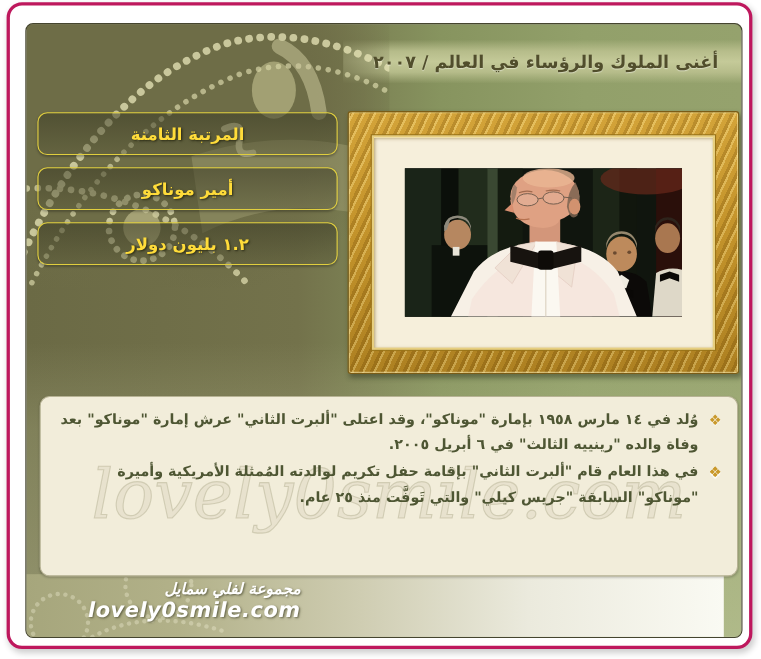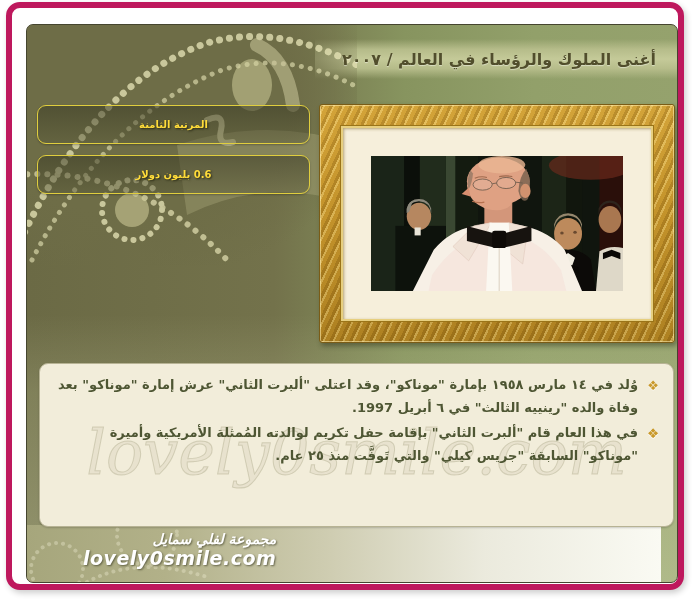--- a/index.html
+++ b/index.html
@@ -1,21 +1,21 @@
 <!DOCTYPE html>
 <html lang="ar"><head>
 <meta charset="utf-8">
 <style>
   * { margin:0; padding:0; box-sizing:border-box; }
   body { background:#fff; font-family:"DejaVu Sans", sans-serif; }
   .stage { position:relative; width:692px; height:599px; background:#ffffff; overflow:hidden; }
 
   
   .card { position:absolute; left:6px; top:2px; width:678px; height:588px;
-          background:#ffffff; border:6px solid #be185d; border-radius:14px;
+          background:#ffffff; border:3px solid #be185d; border-radius:14px;
           box-shadow:2px 3px 6px rgba(0,0,0,0.20); }
 
   
   .panel { position:absolute; left:14px; top:16px; width:652px; height:559px;
            border:1px solid #45452f; border-radius:7px; overflow:hidden;
            background:
              linear-gradient(180deg, rgba(0,0,0,0) 0%, rgba(0,0,0,0) 52%, rgba(213,219,173,0.20) 66%, rgba(226,231,191,0.34) 100%),
              linear-gradient(90deg, #6b6a45 0%, #73724b 38%, #87945f 58%, #92a06a 78%, #95a26d 100%); }
 
   
@@ -27,21 +27,21 @@
     background:linear-gradient(180deg, rgba(184,190,140,0) 0%, rgba(184,190,140,0.95) 26%, rgba(198,203,154,0.97) 50%, rgba(184,190,140,0.95) 74%, rgba(184,190,140,0) 100%); }
   .page-title { position:absolute; left:300px; right:6px; top:20px; height:30px; z-index:3;
     color:#514e2c; font-size:16px; font-weight:bold; text-align:center; line-height:30px;
     text-shadow:0 1px 1px rgba(255,255,255,0.45); direction:rtl; }
 
   
   .stats { position:absolute; left:10px; top:80px; width:273px; z-index:4;
            display:flex; flex-direction:column; gap:11px; }
   .stat-btn { height:39px; border:1px solid #e0ce3e; border-radius:9px;
     background:linear-gradient(180deg, rgba(58,58,36,0.55) 0%, rgba(86,86,54,0.42) 100%);
-    color:#ffdc3a; font-size:10px; font-weight:bold; direction:rtl;
+    color:#ffdc3a; font-size:15px; font-weight:bold; direction:rtl;
     display:flex; align-items:center; justify-content:center;
     text-shadow:1px 1px 2px rgba(40,40,18,0.95); box-shadow:0 1px 2px rgba(0,0,0,0.25); }
 
   
   .frame { position:absolute; left:292px; top:79px; width:356px; height:239px; z-index:4;
     border:1px solid #7a5c16; border-radius:3px;
     background:
       repeating-linear-gradient(115deg, rgba(120,80,10,0.30) 0 3px, rgba(255,232,155,0.35) 3px 5px, rgba(190,140,40,0.18) 5px 9px),
       linear-gradient(180deg, #d8a93d 0%, #c5952c 45%, #aa7e20 100%);
     box-shadow:2px 3px 5px rgba(40,45,25,0.45), inset 0 0 0 1px rgba(255,240,180,0.55); }
@@ -94,21 +94,22 @@
           <ellipse cx="225" cy="60" rx="20" ry="26" fill="#d6d3a0" opacity="0.5"></ellipse>
           <path d="M 150 120 Q 240 90 330 120 L 330 180 Q 240 150 160 190 Z" fill="#bdbb8a" opacity="0.30"></path>
         </svg>
       </div>
 
       <div class="title-band"></div>
       <div class="page-title">أغنى الملوك والرؤساء في العالم / ٢٠٠٧</div>
 
       <div class="stats">
         <div class="stat-btn">المرتبة الثامنة</div>
-        <div class="stat-btn">0.6 بليون دولار</div>
+        <div class="stat-btn">أمير موناكو</div>
+        <div class="stat-btn">١.٢ بليون دولار</div>
       </div>
 
       <div class="frame">
         <div class="frame-mat">
           <div class="photo">
             <svg viewBox="0 0 289 170" preserveAspectRatio="none">
 
               <rect x="0" y="0" width="289" height="170" fill="#10150e"></rect>
               <rect x="0" y="0" width="38" height="170" fill="#1a2418"></rect>
               <rect x="38" y="0" width="18" height="170" fill="#0b0f0a"></rect>
@@ -169,21 +170,21 @@
             </svg>
           </div>
         </div>
       </div>
 
       <div class="facts-box">
         <div class="facts-watermark">lovely0smile.com</div>
         <ul class="facts-list">
           <li class="fact-item">
             <span class="bullet">❖</span>
-            <span>وُلد في ١٤ مارس ١٩٥٨ بإمارة "موناكو"، وقد اعتلى "ألبرت الثاني" عرش إمارة "موناكو" بعد وفاة والده "رينييه الثالث" في ٦ أبريل 1997.</span>
+            <span>وُلد في ١٤ مارس ١٩٥٨ بإمارة "موناكو"، وقد اعتلى "ألبرت الثاني" عرش إمارة "موناكو" بعد وفاة والده "رينييه الثالث" في ٦ أبريل ٢٠٠٥.</span>
           </li>
           <li class="fact-item">
             <span class="bullet">❖</span>
           </li>
           <li class="fact-item">
             <span class="bullet">❖</span>
             <span>في هذا العام قام "ألبرت الثاني" بإقامة حفل تكريم لوالدته المُمثلة الأمريكية وأميرة "موناكو" السابقة "جريس كيلي" والتي تَوفَّت منذ ٢٥ عام.</span>
           </li>
         </ul>
       </div>

